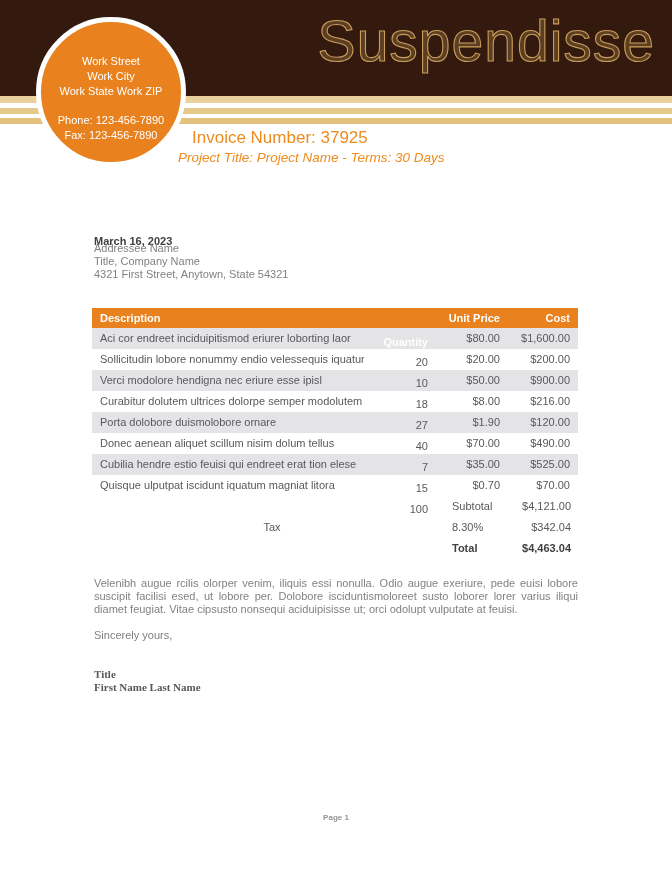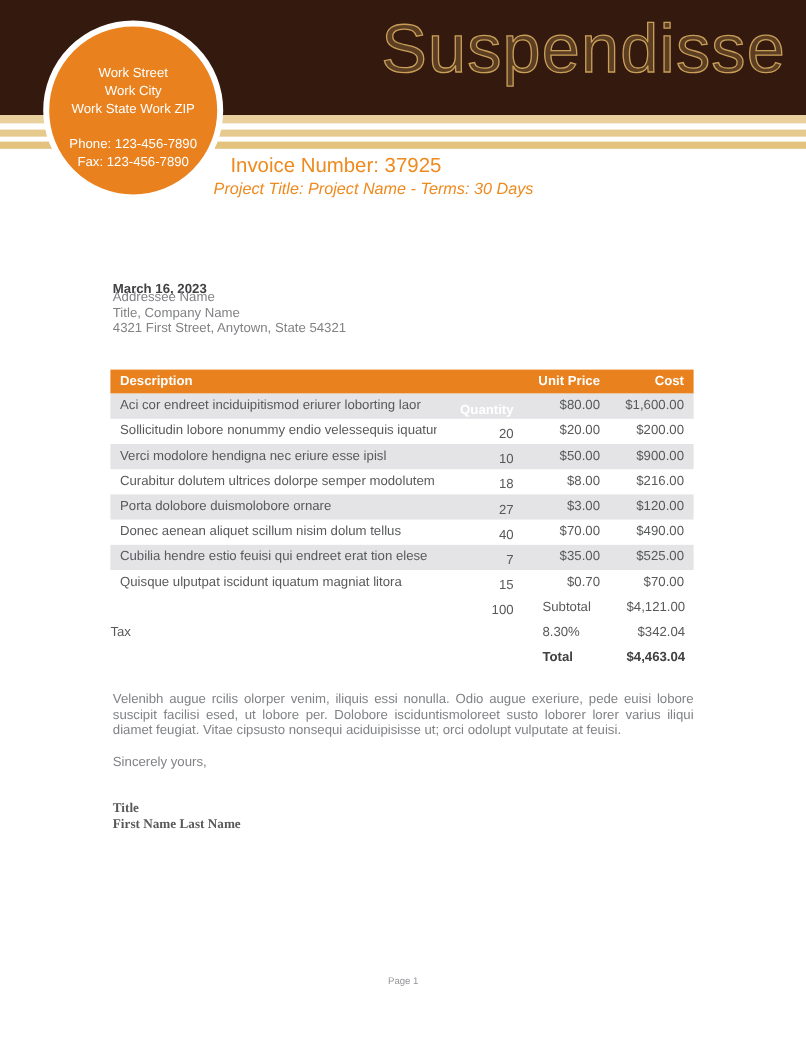--- a/index.html
+++ b/index.html
@@ -118,21 +118,21 @@
   .c-cost { width: 70px; text-align: right; }
 
   .totals { position: absolute; left: 92px; top: 496px; width: 486px; font-size: 11px; }
   .tot-row {
     display: flex;
     height: 21px;
     line-height: 21px;
     color: #58595b;
     padding-right: 7px;
   }
-  .tot-a { flex: 1; text-align: left; }
+  .tot-a { flex: 1; text-align: center; }
   .tot-b { width: 48px; }
   .tot-v { width: 71px; text-align: right; }
   .tot-row.bold { font-weight: bold; color: #414042; }
 
   
   .paragraph {
     position: absolute;
     left: 94px; top: 577px;
     width: 484px;
     font-size: 11px;
@@ -156,20 +156,21 @@
     font-family: Liberation Serif, serif;
   }
 
   .page-footer {
     position: absolute;
     left: 0; top: 813px;
     width: 672px;
     text-align: center;
     font-size: 8px;
     color: #939598;
+    font-weight: bold;
   }
 </style>
 </head>
 <body>
 
 <div class="page">
 
   <div class="band"></div>
   <div class="logo">Suspendisse</div>
 
@@ -227,21 +228,21 @@
     </div>
     <div class="t-row">
       <div class="c-desc">Curabitur dolutem ultrices dolorpe semper modolutem</div>
       <div class="c-qty">27</div>
       <div class="c-unit">$8.00</div>
       <div class="c-cost">$216.00</div>
     </div>
     <div class="t-row">
       <div class="c-desc">Porta dolobore duismolobore ornare</div>
       <div class="c-qty">40</div>
-      <div class="c-unit">$3.00</div>
+      <div class="c-unit">$1.90</div>
       <div class="c-cost">$120.00</div>
     </div>
     <div class="t-row">
       <div class="c-desc">Donec aenean aliquet scillum nisim dolum tellus</div>
       <div class="c-qty">7</div>
       <div class="c-unit">$70.00</div>
       <div class="c-cost">$490.00</div>
     </div>
     <div class="t-row">
       <div class="c-desc">Cubilia hendre estio feuisi qui endreet erat tion elese</div>

